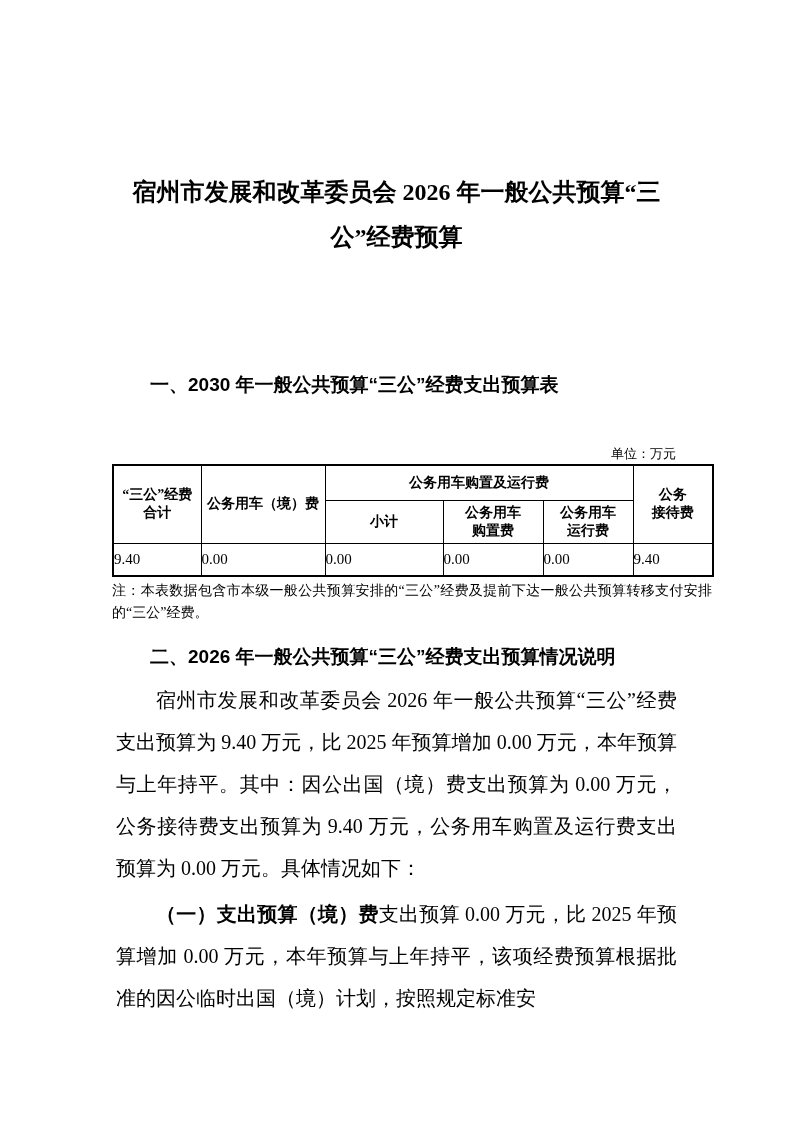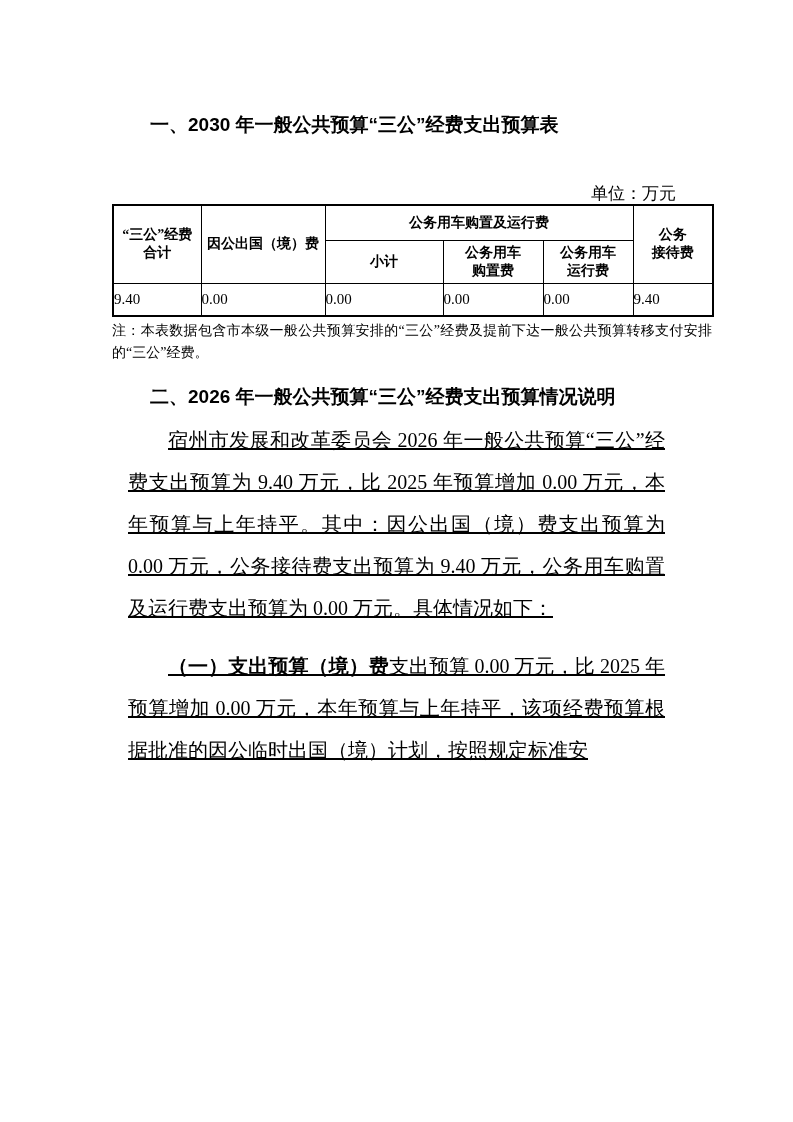--- a/index.html
+++ b/index.html
@@ -34,21 +34,21 @@
     white-space: nowrap;
   }
   .sec-heading.first { margin-top: 110px; }
   .sec-heading.second { margin-top: 18px; }
   .unit-row {
     margin-top: 44px;
     width: 569px;
     text-align: right;
     padding-right: 5px;
     box-sizing: border-box;
-    font-size: 17px;
+    font-size: 13px;
     line-height: 20px;
     font-family: "Liberation Serif", "DejaVu Serif", serif;
   }
   table.budget-table {
     border-collapse: collapse;
     table-layout: fixed;
     width: 600px;
     border: 2px solid #000;
   }
   table.budget-table th, table.budget-table td {
@@ -73,56 +73,56 @@
     vertical-align: middle;
   }
   .table-note {
     margin: 3px 0 0 0;
     width: 600px;
     font-size: 14px;
     line-height: 22px;
     text-align: justify;
   }
   .body-para {
-    margin: 16px;
+    margin: 4px;
     font-size: 20px;
     line-height: 42px;
     text-align: justify;
     text-indent: 2em;
-    text-decoration: underline;
   }
   .body-para.p1 { margin-top: 7px; }
   .body-para .lead { font-weight: bold; }
 </style>
 </head>
 <body>
 
 <div class="page">
 
+  <h1 class="doc-title">宿州市发展和改革委员会 2026 年一般公共预算“三公”经费预算</h1>
 
   <h2 class="sec-heading first">一、2030 年一般公共预算“三公”经费支出预算表</h2>
 
   <div class="unit-row">单位：万元</div>
 
   <table class="budget-table">
     <colgroup>
       <col style="width:88px">
       <col style="width:124px">
       <col style="width:118px">
       <col style="width:100px">
       <col style="width:90px">
       <col style="width:80px">
     </colgroup>
     <tbody>
       <tr class="hdr-row-1">
         <th rowspan="2">
           <div>“三公”经费</div>
           <div>合计</div>
         </th>
-        <th rowspan="2">因公出国（境）费</th>
+        <th rowspan="2">公务用车（境）费</th>
         <th colspan="3">公务用车购置及运行费</th>
         <th rowspan="2">
           <div>公务</div>
           <div>接待费</div>
         </th>
       </tr>
       <tr class="hdr-row-2">
         <th>小计</th>
         <th>
           <div>公务用车</div>

